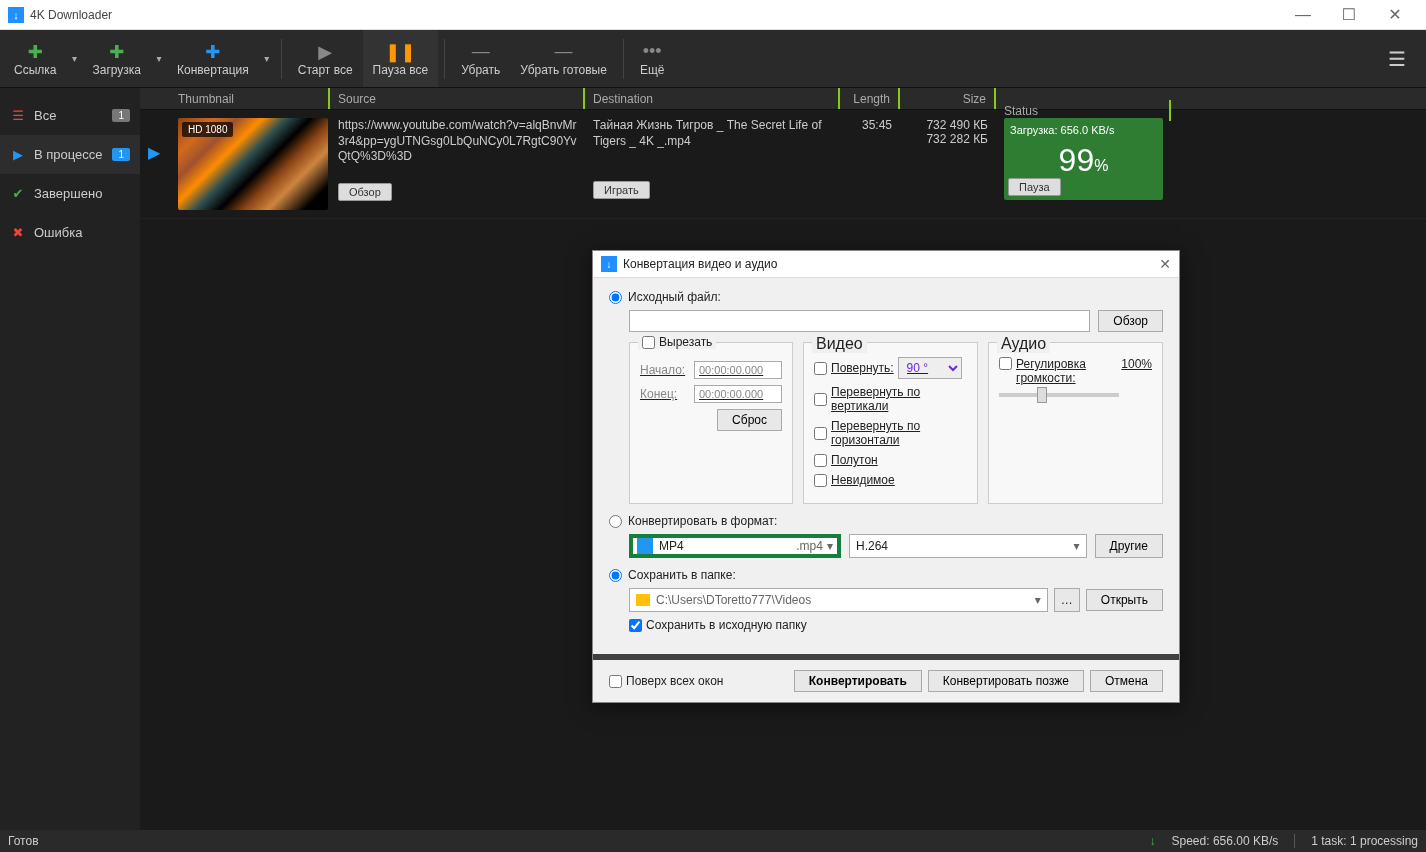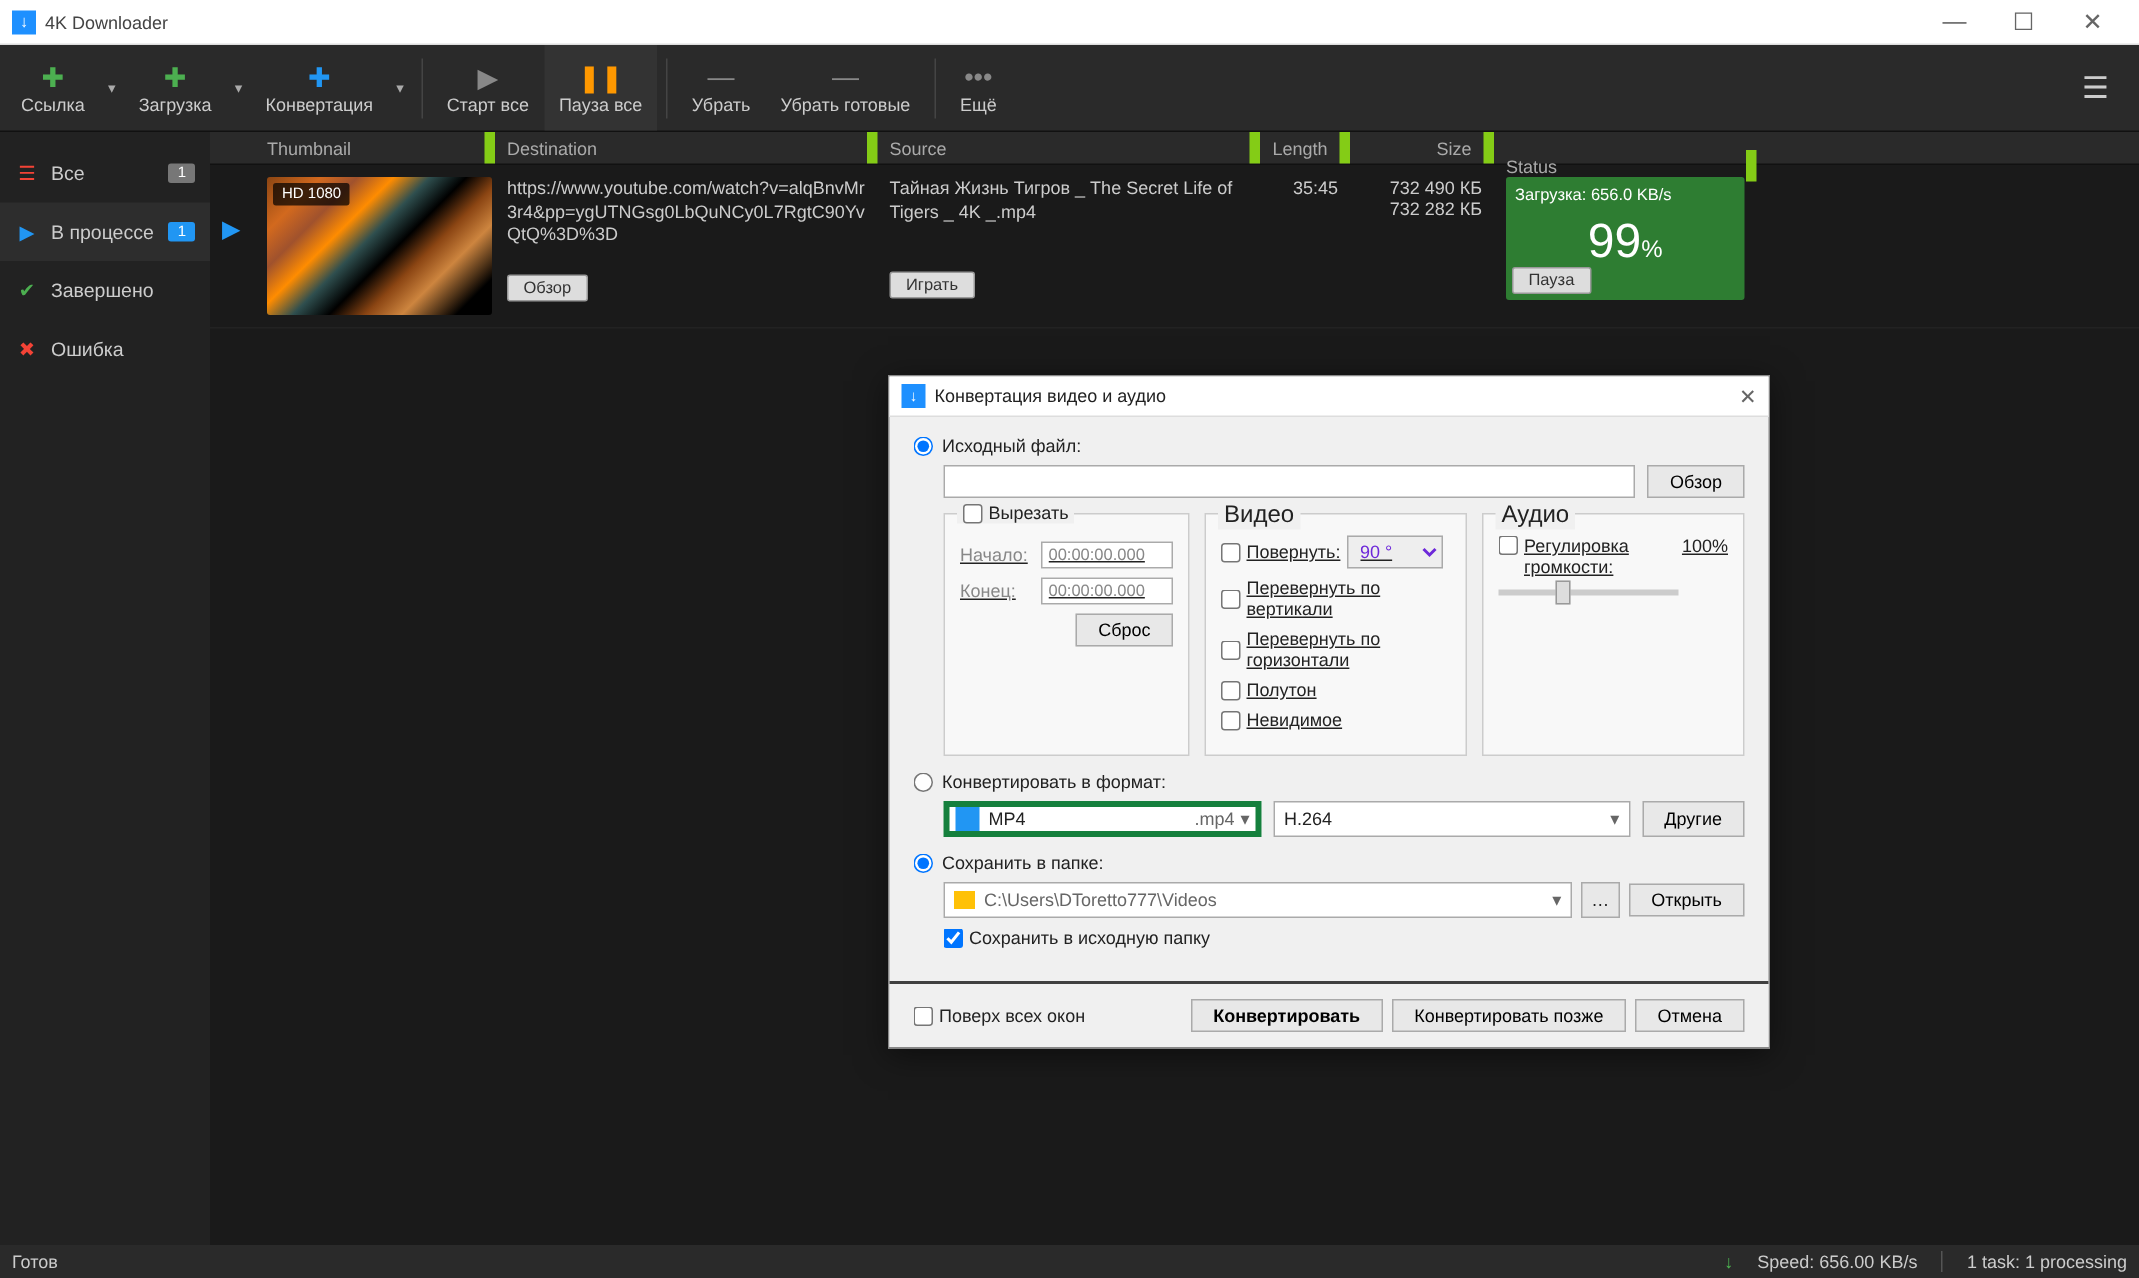--- a/index.html
+++ b/index.html
@@ -37,21 +37,21 @@
 .sb-icon { width: 16px; display: flex; align-items: center; justify-content: center; }
 .sb-badge { background: #777; color: #fff; font-size: 10px; padding: 1px 6px; border-radius: 2px; margin-left: auto; }
 .sb-badge-blue { background: #2196F3; }
 
 
 .content { flex: 1; display: flex; flex-direction: column; background: #1a1a1a; position: relative; }
 .content-play-icon { position: absolute; left: 8px; top: 55px; color: #2196F3; font-size: 16px; }
 
 
 .table-header { display: flex; height: 22px; background: #2a2a2a; border-bottom: 1px solid #111; font-size: 12px; color: #aaa; align-items: center; }
-.th { padding: 0 8px; border-right: 7px solid #84cc16; height: 100%; display: flex; align-items: center; }
+.th { padding: 0 8px; border-right: 2px solid #84cc16; height: 100%; display: flex; align-items: center; }
 .th-thumb { width: 160px; }
 .th-source { width: 255px; }
 .th-dest { width: 255px; }
 .th-length { width: 60px; justify-content: flex-end; }
 .th-size { width: 96px; justify-content: flex-end; }
 .th-status { width: 175px; margin-top: 24px; }
 
 
 .row { display: flex; padding: 4px 0; border-bottom: 1px solid #222; }
 .cell { padding: 4px 8px; font-size: 12px; color: #ccc; }
@@ -104,21 +104,21 @@
 .dlg-format-sel { flex: 0 0 212px; border: 4px solid #15803d; background: #fff; display: flex; align-items: center; padding: 3px 4px; height: 24px; text-align: center; }
 .dlg-format-icon { width: 16px; height: 16px; background: #2196F3; margin-right: 6px; }
 .dlg-format-ext { margin-left: auto; color: #666; margin-right: 4px; }
 .dlg-format-arrow { color: #666; cursor: pointer; }
 .dlg-codec-sel { flex: 1; border: 1px solid #aaa; background: #fff; display: flex; align-items: center; padding: 3px 6px; height: 24px; }
 .dlg-folder-row { display: flex; gap: 6px; margin-left: 20px; margin-top: 4px; align-items: center; }
 .dlg-folder-input { flex: 1; border: 1px solid #aaa; background: #fff; display: flex; align-items: center; padding: 3px 6px; gap: 6px; height: 24px; color: #666; }
 .dlg-folder-icon { width: 14px; height: 12px; background: #FFC107; }
 .dlg-dots-btn { border: 1px solid #aaa; background: #e8e8e8; width: 26px; height: 24px; cursor: pointer; display: flex; align-items: center; justify-content: center; }
 .dlg-bottom-chk { margin-top: 6px; margin-left: 20px; display: flex; align-items: center; gap: 4px; }
-.dlg-footer { display: flex; padding: 10px 16px; gap: 8px; align-items: center; background: #f0f0f0; border-top: 2px solid #404040; }
+.dlg-footer { display: flex; padding: 10px 16px; gap: 8px; align-items: center; background: #f0f0f0; border-top: 6px solid #404040; }
 .dlg-footer-chk { display: flex; align-items: center; gap: 4px; }
 .dlg-footer-btns { margin-left: auto; display: flex; gap: 6px; }
 .dlg-slider { width: 120px; height: 4px; background: #ccc; position: relative; margin-top: 8px; }
 .dlg-slider-thumb { position: absolute; left: 38px; top: -6px; width: 10px; height: 16px; background: #ddd; border: 1px solid #999; }
 input[type=checkbox], input[type=radio] { cursor: pointer; }
 </style>
 </head>
 <body>
 
 <div class="titlebar">
@@ -202,22 +202,22 @@
     <div class="sb-item">
       <span class="sb-icon" style="color:#f44336">✖</span>
       <span>Ошибка</span>
     </div>
   </div>
 
   <div class="content">
     <span class="content-play-icon">▶</span>
     <div class="table-header" style="padding-left:30px;">
       <div class="th th-thumb">Thumbnail</div>
+      <div class="th th-source">Source</div>
       <div class="th th-dest">Destination</div>
-      <div class="th th-source">Source</div>
       <div class="th th-length">Length</div>
       <div class="th th-size">Size</div>
       <div class="th th-status">Status</div>
     </div>
     <div class="row" style="padding-left:30px;">
       <div class="cell c-thumb">
         <div class="thumb-img">
           <div class="thumb-badge">HD 1080</div>
         </div>
       </div>

